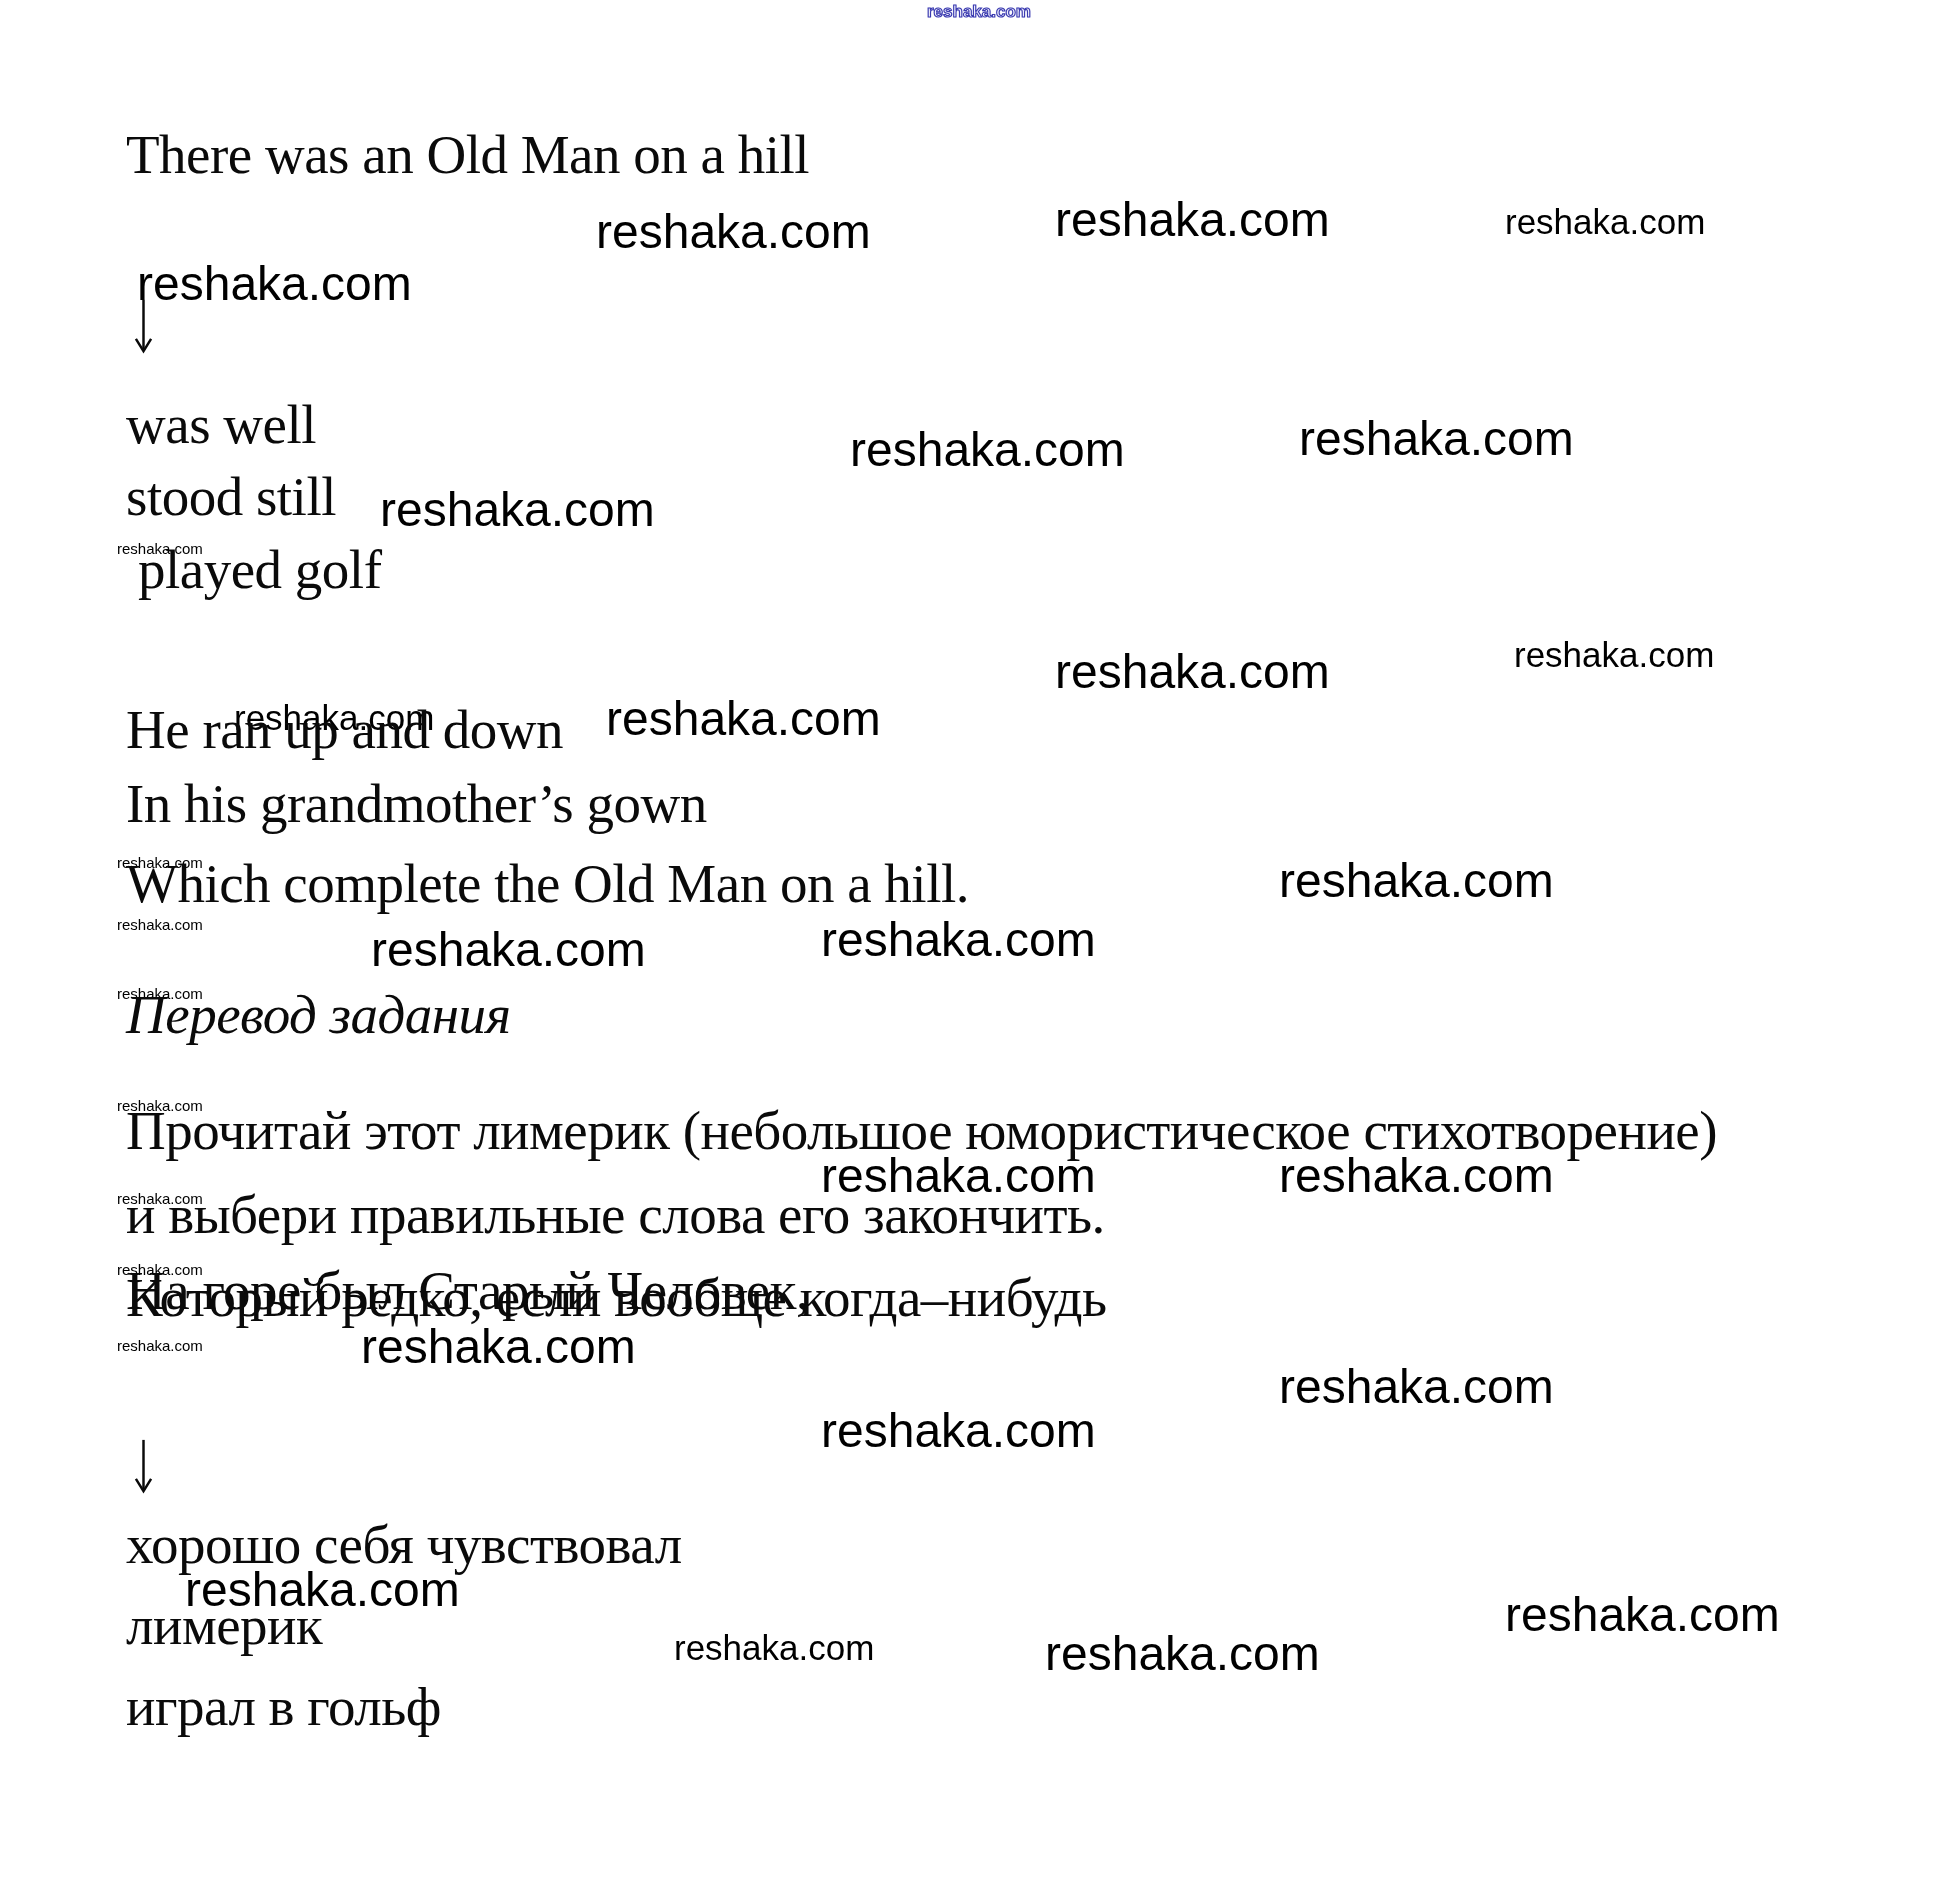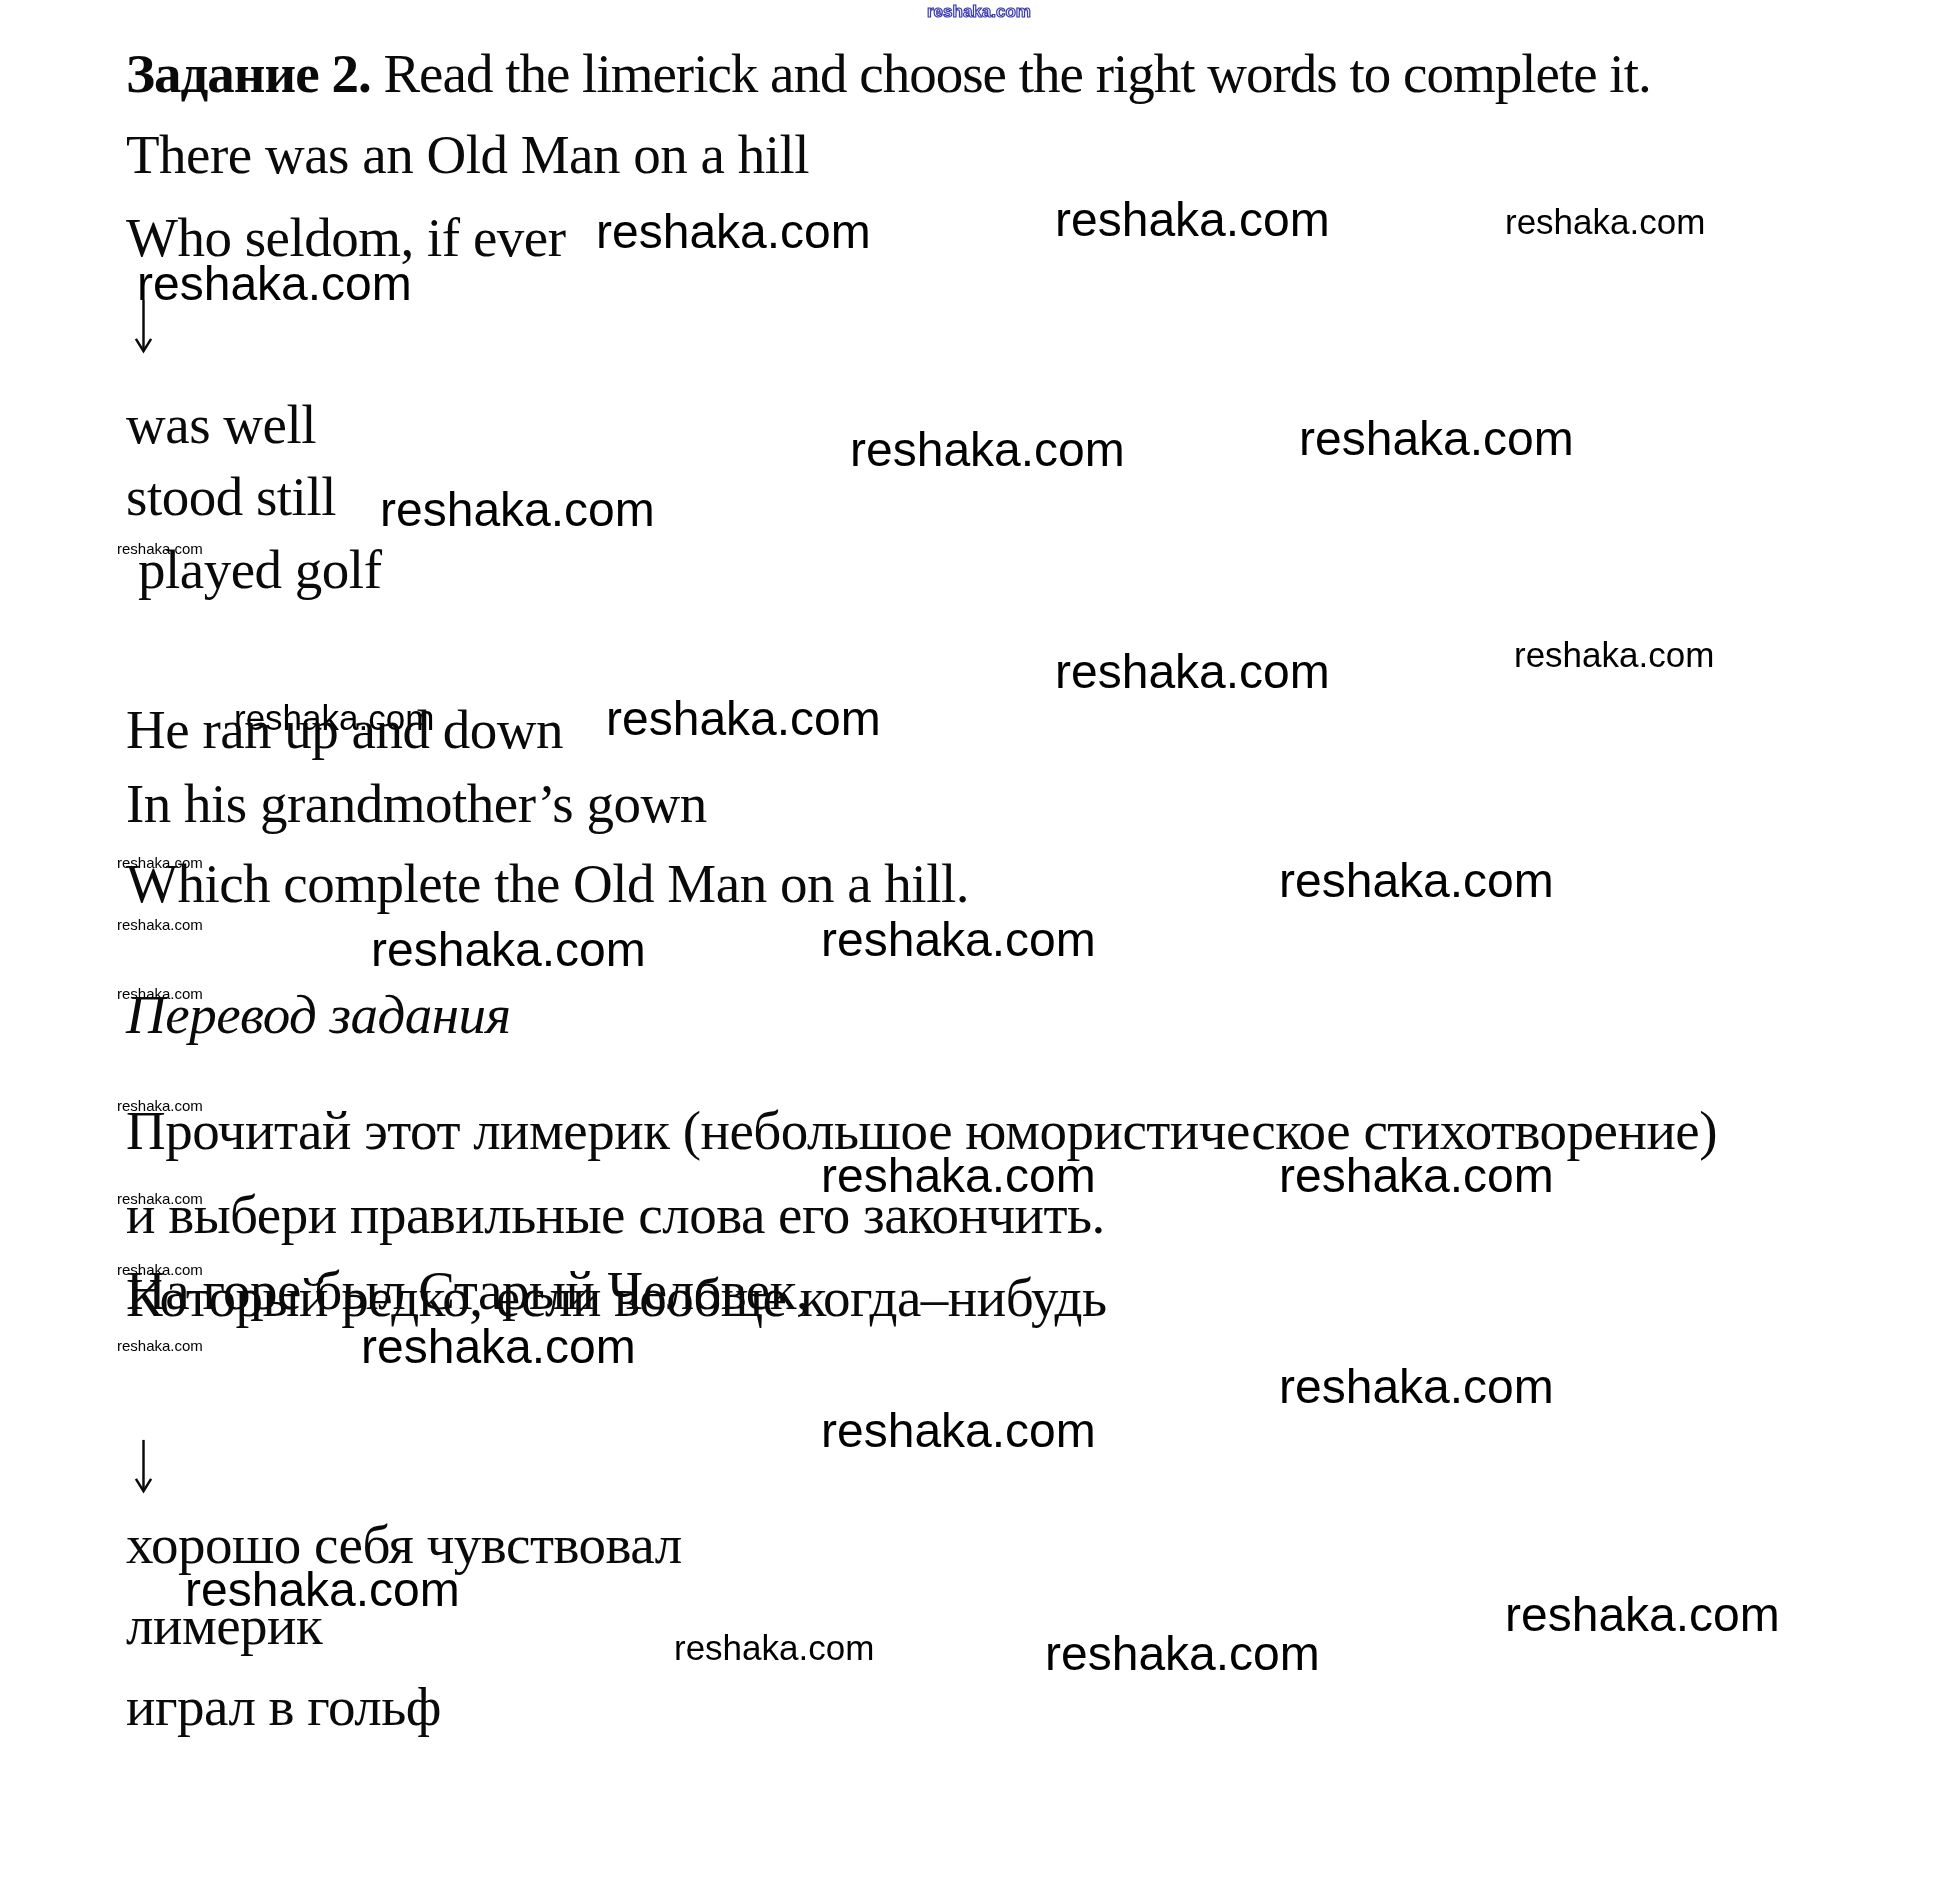--- a/index.html
+++ b/index.html
@@ -82,26 +82,22 @@
       <span class="wm wm-lg" style="left: 1279px; top: 1363px;">reshaka.com</span>
       <span class="wm wm-lg" style="left: 821px; top: 1407px;">reshaka.com</span>
       <span class="wm wm-lg" style="left: 185px; top: 1566px;">reshaka.com</span>
       <span class="wm wm-lg" style="left: 1505px; top: 1591px;">reshaka.com</span>
       <span class="wm wm-md" style="left: 674px; top: 1630px;">reshaka.com</span>
       <span class="wm wm-lg" style="left: 1045px; top: 1630px;">reshaka.com</span>
     </div>
 
   <span class="wm-header">reshaka.com</span>
 
-  <div class="tline title" style="left:126px; top:46px;">
-    <span class="b">Задание 2.</span><span> Read the limerick and choose the right words to complete it.</span>
-  </div>
 
   <div class="tline" style="left:126px; top:127px;">There was an Old Man on a hill</div>
-  <div class="tline" style="left:126px; top:210px;">Who seldom, if ever</div>
 
   <svg class="arrow-svg" style="left:131px; top:298px;" width="25" height="57" viewBox="0 0 26 60">
     <line x1="13" y1="2" x2="13" y2="54" stroke="#0a0a0a" stroke-width="2.6"></line>
     <polyline points="5,43 13,56 21,43" fill="none" stroke="#0a0a0a" stroke-width="2.6"></polyline>
   </svg>
 
   <div class="tline" style="left:126px; top:397px;">was well</div>
   <div class="tline" style="left:126px; top:469px;">stood still</div>
   <div class="tline" style="left:138px; top:542px;">played golf</div>
 

